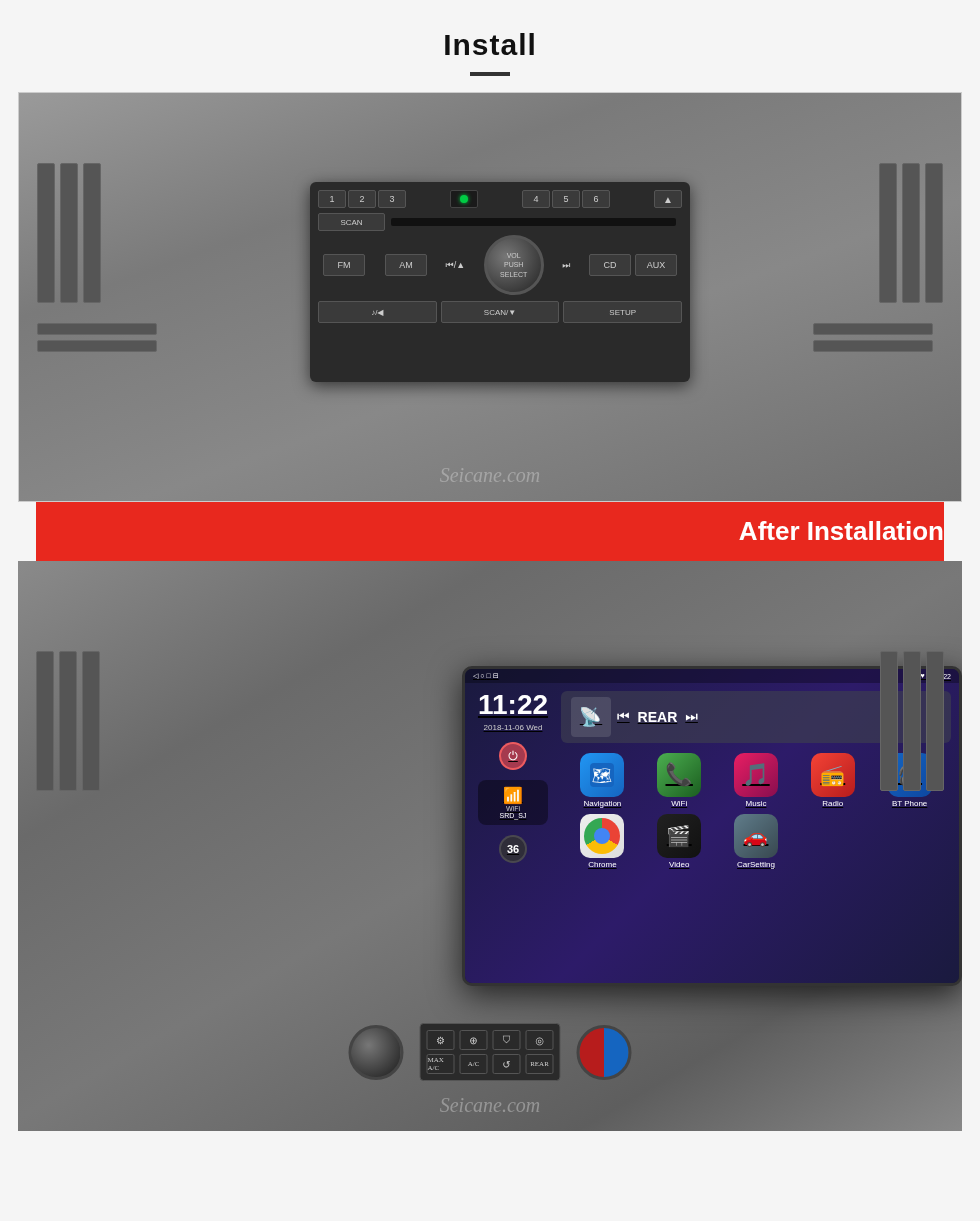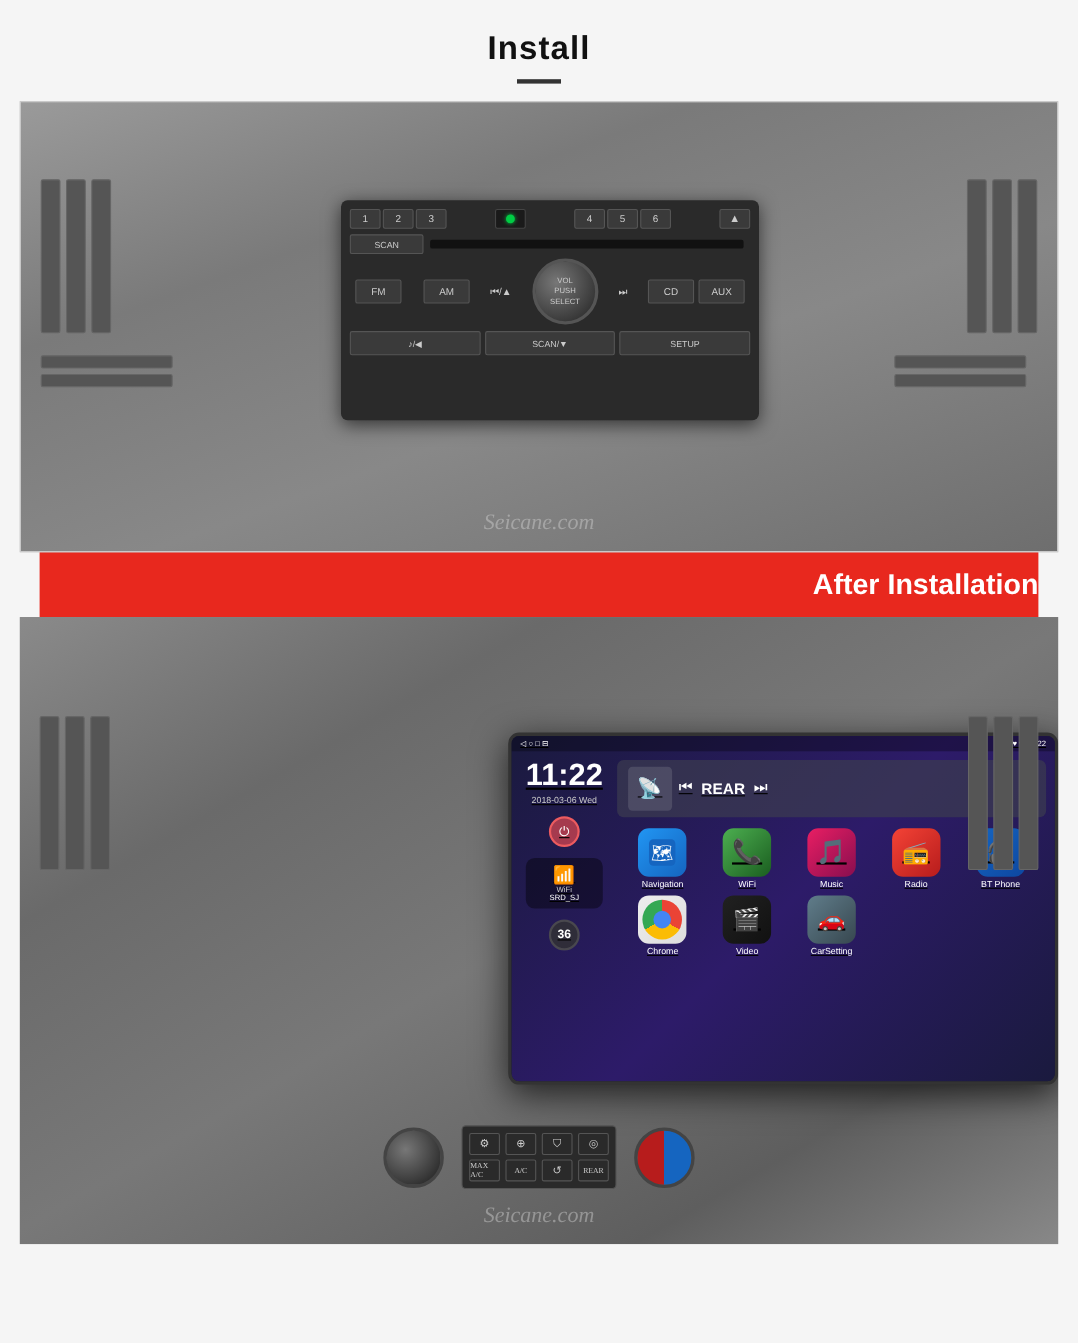--- a/index.html
+++ b/index.html
@@ -648,21 +648,21 @@
                 <span>♥ ▾</span>
                 <span>11:22</span>
               </div>
             </div>
 
             <div style="display:flex;padding:8px 8px 4px;gap:8px;">
 
               <div class="left-panel">
                 <div class="time-display">11:22</div>
                 <div class="date-display">
-                  <span>2018-03-06</span> <span>Wed</span>
+                  <span>2018-11-06</span> <span>Wed</span>
                 </div>
 
                 <div style="margin-top:6px;">
                   <div class="power-widget">⏻</div>
                 </div>
 
                 <div style="margin-top:6px;" class="wifi-widget">
                   <div class="wifi-icon">📶</div>
                   <div class="wifi-text">WiFi</div>
                   <div class="wifi-name">SRD_SJ</div>

